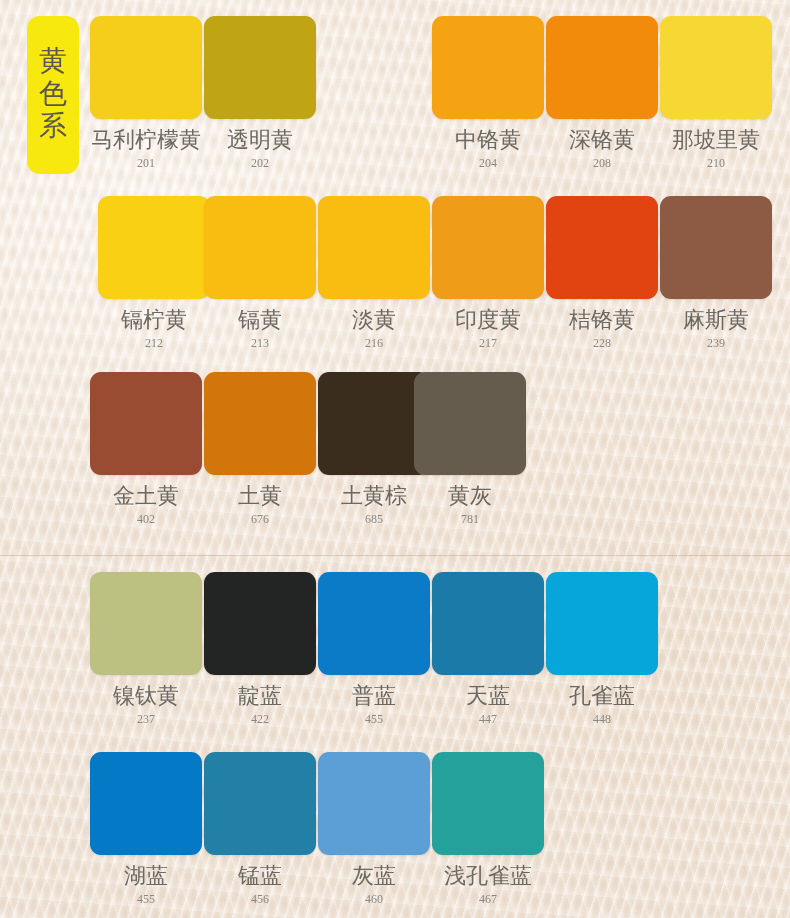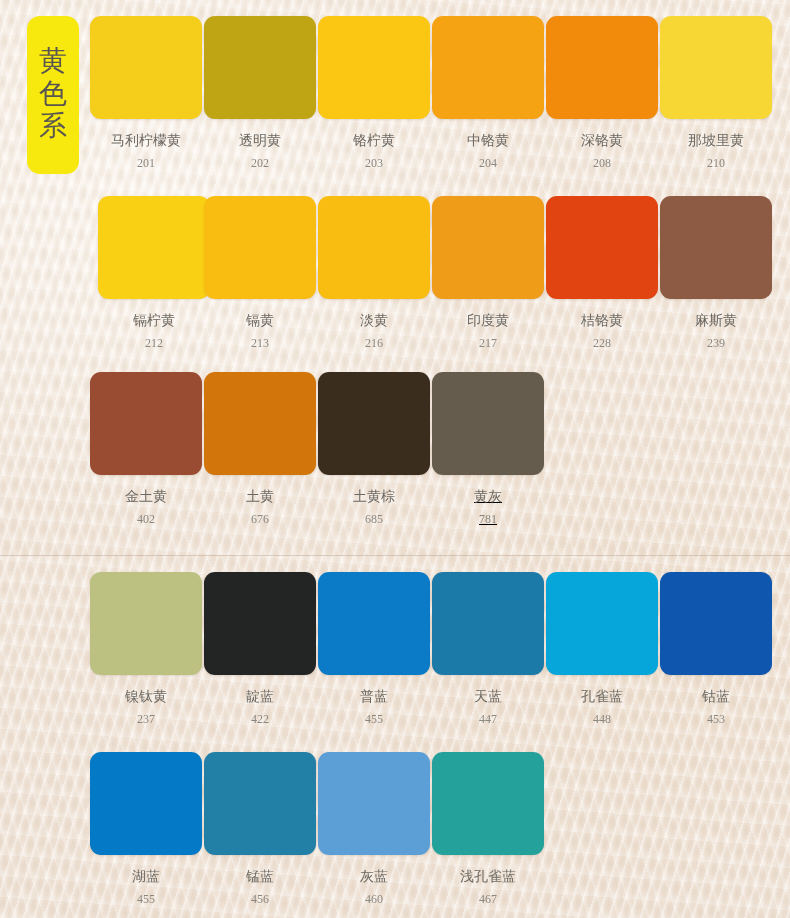--- a/index.html
+++ b/index.html
@@ -108,21 +108,21 @@
 
   .chip {
     width: 112px;
     height: 103px;
     border-radius: 11px;
     box-shadow: 0 1px 2px rgba(120,96,74,0.16);
   }
 
   .cname {
     margin-top: 8px;
-    font-size: 14px;
+    font-size: 22px;
     line-height: 26px;
     color: #6b6862;
     white-space: nowrap;
     font-weight: 400;
   }
 
   .ccode {
     margin-top: 1px;
     font-size: 12px;
     line-height: 19px;
@@ -151,25 +151,20 @@
       <div class="cell" style="left:0px;">
         <div class="chip" style="background:#f5ce1c"></div>
         <div class="cname wide">马利柠檬黄</div>
         <div class="ccode">201</div>
       </div>
       <div class="cell" style="left:114px;">
         <div class="chip" style="background:#bfa413"></div>
         <div class="cname">透明黄</div>
         <div class="ccode">202</div>
       </div>
-      <div class="cell" style="left:228px;">
-        <div class="chip" style="background:#fcc712"></div>
-        <div class="cname">铬柠黄</div>
-        <div class="ccode">203</div>
-      </div>
       <div class="cell" style="left:342px;">
         <div class="chip" style="background:#f6a313"></div>
         <div class="cname">中铬黄</div>
         <div class="ccode">204</div>
       </div>
       <div class="cell" style="left:456px;">
         <div class="chip" style="background:#f28b0c"></div>
         <div class="cname">深铬黄</div>
         <div class="ccode">208</div>
       </div>
@@ -222,21 +217,21 @@
       <div class="cell" style="left:114px;">
         <div class="chip" style="background:#d2760b"></div>
         <div class="cname">土黄</div>
         <div class="ccode">676</div>
       </div>
       <div class="cell" style="left:228px;">
         <div class="chip" style="background:#3a2d1d"></div>
         <div class="cname">土黄棕</div>
         <div class="ccode">685</div>
       </div>
-      <div class="cell" style="left:342px;text-decoration:underline;">
+      <div class="cell" style="left:324px;">
         <div class="chip" style="background:#655c4d"></div>
         <div class="cname">黄灰</div>
         <div class="ccode">781</div>
       </div>
     </div>
   </div>
 
   <div class="divider"></div>
 
   <div class="section" id="section-blue">
@@ -260,25 +255,20 @@
       <div class="cell" style="left:342px;">
         <div class="chip" style="background:#1b7aa8"></div>
         <div class="cname">天蓝</div>
         <div class="ccode">447</div>
       </div>
       <div class="cell" style="left:456px;">
         <div class="chip" style="background:#06a5da"></div>
         <div class="cname">孔雀蓝</div>
         <div class="ccode">448</div>
       </div>
-      <div class="cell" style="left:570px;">
-        <div class="chip" style="background:#0f57ae"></div>
-        <div class="cname">钴蓝</div>
-        <div class="ccode">453</div>
-      </div>
     </div>
 
     <div class="row" style="top:196px;">
       <div class="cell" style="left:0px;">
         <div class="chip" style="background:#0479c6"></div>
         <div class="cname">湖蓝</div>
         <div class="ccode">455</div>
       </div>
       <div class="cell" style="left:114px;">
         <div class="chip" style="background:#2280a6"></div>

